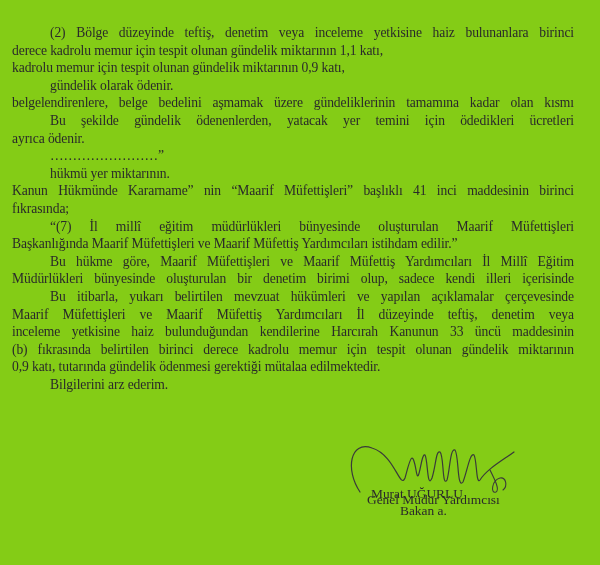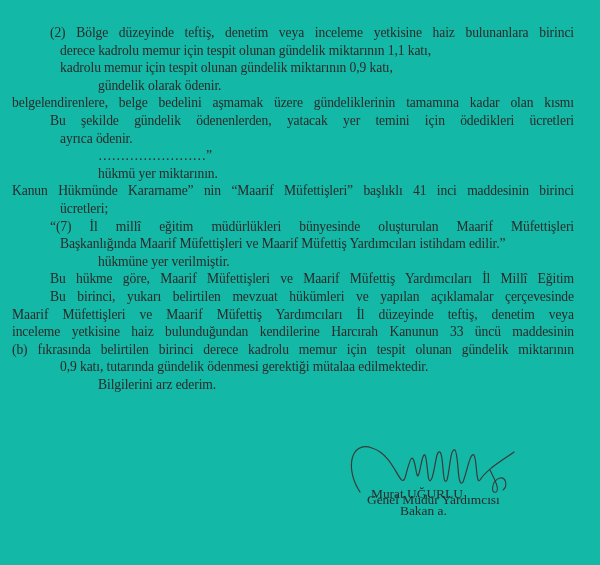--- a/index.html
+++ b/index.html
@@ -14,40 +14,39 @@
       position: relative;
       font-family: "Liberation Serif", "DejaVu Serif", serif;
       color: #2a2a2a;
     }
     .page {
       position: absolute;
       left: 0;
       top: 0;
       width: 600px;
       height: 565px;
-      background: #14b8a6;
+      background: #84cc16;
     }
     .body-text {
       position: absolute;
       left: 12px;
       top: 24px;
       width: 562px;
       font-size: 13.6px;
       line-height: 17.6px;
       letter-spacing: -0.1px;
     }
     .justify-line {
       display: block;
       text-align: justify;
       text-align-last: justify;
     }
     .left-line {
       display: block;
       text-align: left;
-      margin-left: 48px;
     }
     .ind { padding-left: 38px; }
     .signature-svg {
       position: absolute;
       left: 0;
       top: 0;
     }
     .abs { position: absolute; font-size: 13.4px; white-space: nowrap; }
   </style>
 </head>
@@ -58,26 +57,26 @@
     <span class="justify-line ind">(2) Bölge düzeyinde teftiş, denetim veya inceleme yetkisine haiz bulunanlara birinci</span>
     <span class="left-line">derece kadrolu memur için tespit olunan gündelik miktarının 1,1 katı,</span>
     <span class="left-line">kadrolu memur için tespit olunan gündelik miktarının 0,9 katı,</span>
     <span class="left-line ind">gündelik olarak ödenir.</span>
     <span class="justify-line">belgelendirenlere, belge bedelini aşmamak üzere gündeliklerinin tamamına kadar olan kısmı</span>
     <span class="justify-line ind">Bu şekilde gündelik ödenenlerden, yatacak yer temini için ödedikleri ücretleri</span>
     <span class="left-line">ayrıca ödenir.</span>
     <span class="left-line ind">……………………”</span>
     <span class="left-line ind">hükmü yer miktarının.</span>
     <span class="justify-line">Kanun Hükmünde Kararname” nin “Maarif Müfettişleri” başlıklı 41 inci maddesinin birinci</span>
-    <span class="left-line">ücretleri;</span>
+    <span class="left-line">fıkrasında;</span>
     <span class="justify-line ind">“(7) İl millî eğitim müdürlükleri bünyesinde oluşturulan Maarif Müfettişleri</span>
     <span class="left-line">Başkanlığında Maarif Müfettişleri ve Maarif Müfettiş Yardımcıları istihdam edilir.”</span>
-    <span class="left-line ind">hükmüne yer verilmiştir.</span>
     <span class="justify-line ind">Bu hükme göre, Maarif Müfettişleri ve Maarif Müfettiş Yardımcıları İl Millî Eğitim</span>
-    <span class="justify-line ind">Bu birinci, yukarı belirtilen mevzuat hükümleri ve yapılan açıklamalar çerçevesinde</span>
+    <span class="justify-line">Müdürlükleri bünyesinde oluşturulan bir denetim birimi olup, sadece kendi illeri içerisinde</span>
+    <span class="justify-line ind">Bu itibarla, yukarı belirtilen mevzuat hükümleri ve yapılan açıklamalar çerçevesinde</span>
     <span class="justify-line">Maarif Müfettişleri ve Maarif Müfettiş Yardımcıları İl düzeyinde teftiş, denetim veya</span>
     <span class="justify-line">inceleme yetkisine haiz bulunduğundan kendilerine Harcırah Kanunun 33 üncü maddesinin</span>
     <span class="justify-line">(b) fıkrasında belirtilen birinci derece kadrolu memur için tespit olunan gündelik miktarının</span>
     <span class="left-line">0,9 katı, tutarında gündelik ödenmesi gerektiği mütalaa edilmektedir.</span>
     <span class="left-line ind">Bilgilerini arz ederim.</span>
   </div>
 
   <svg class="signature-svg" width="600" height="565" viewBox="0 0 600 565" style="position:absolute;left:0;top:0;">
     <path d="M 360 492 C 345 470, 350 440, 372 448 C 395 455, 400 490, 405 478
              C 410 460, 412 448, 416 470 C 419 490, 421 452, 425 455

